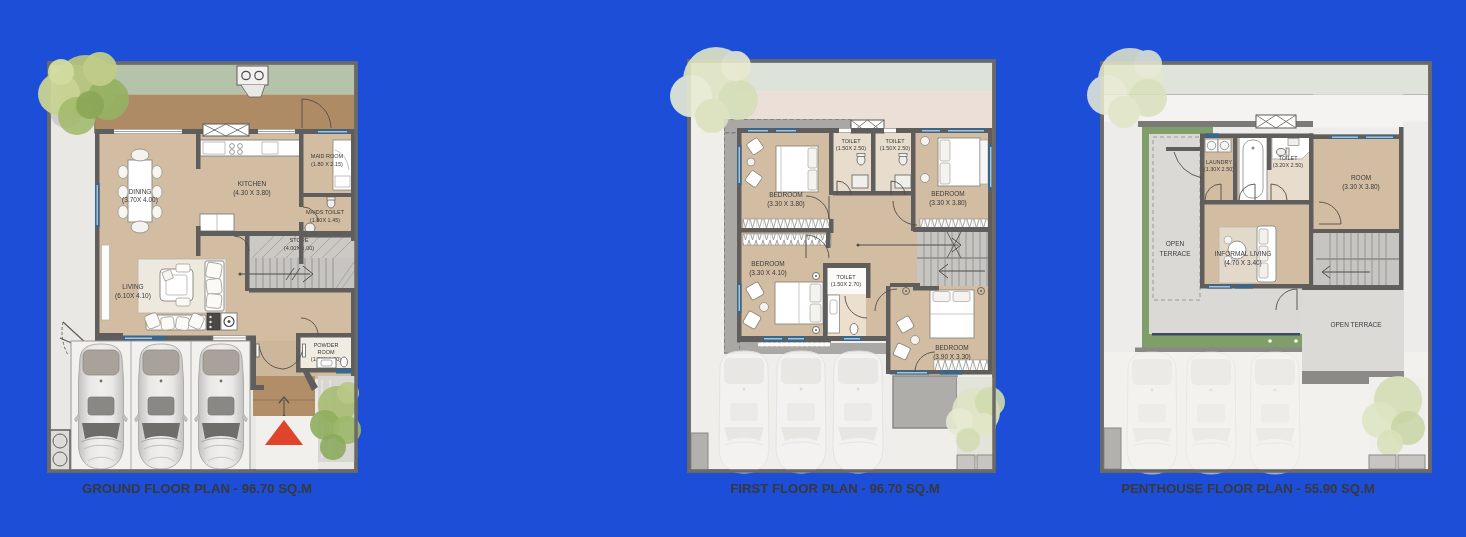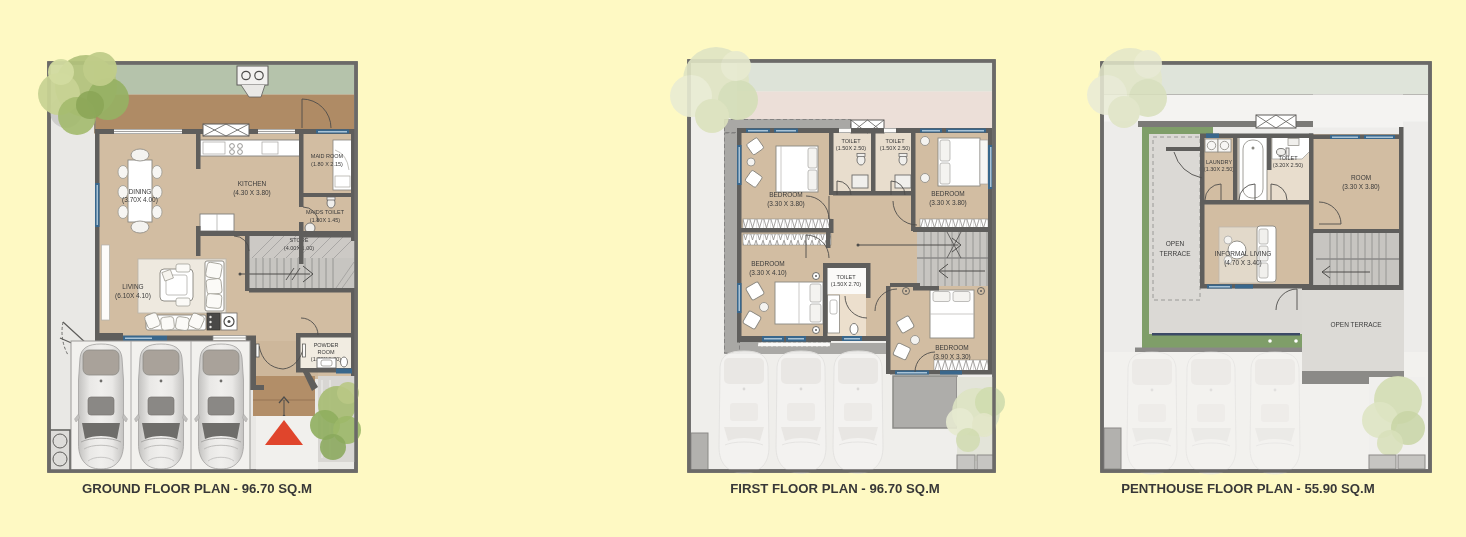--- a/index.html
+++ b/index.html
@@ -1,16 +1,16 @@
 <!DOCTYPE html>
 <html><head>
 <meta charset="utf-8">
 <style>
 html,body{margin:0;padding:0;background:#ffffff;}
-#page{position:relative;width:1466px;height:537px;background:#fef9c3;overflow:hidden;font-family:"Liberation Sans",sans-serif;}
+#page{position:relative;width:1466px;height:537px;background:#1d4ed8;overflow:hidden;font-family:"Liberation Sans",sans-serif;}
 text{font-family:"Liberation Sans",sans-serif;}
 .title{font-weight:bold;font-size:13.2px;fill:#383838;letter-spacing:0px;}
 .lbl{font-size:6.5px;fill:#3a3a3a;}
 .lbl2{font-size:5.5px;fill:#3a3a3a;}
 </style>
 </head>
 <body>
 <div id="page">
 <svg width="1466" height="537" viewBox="0 0 1466 537">
 <defs>

